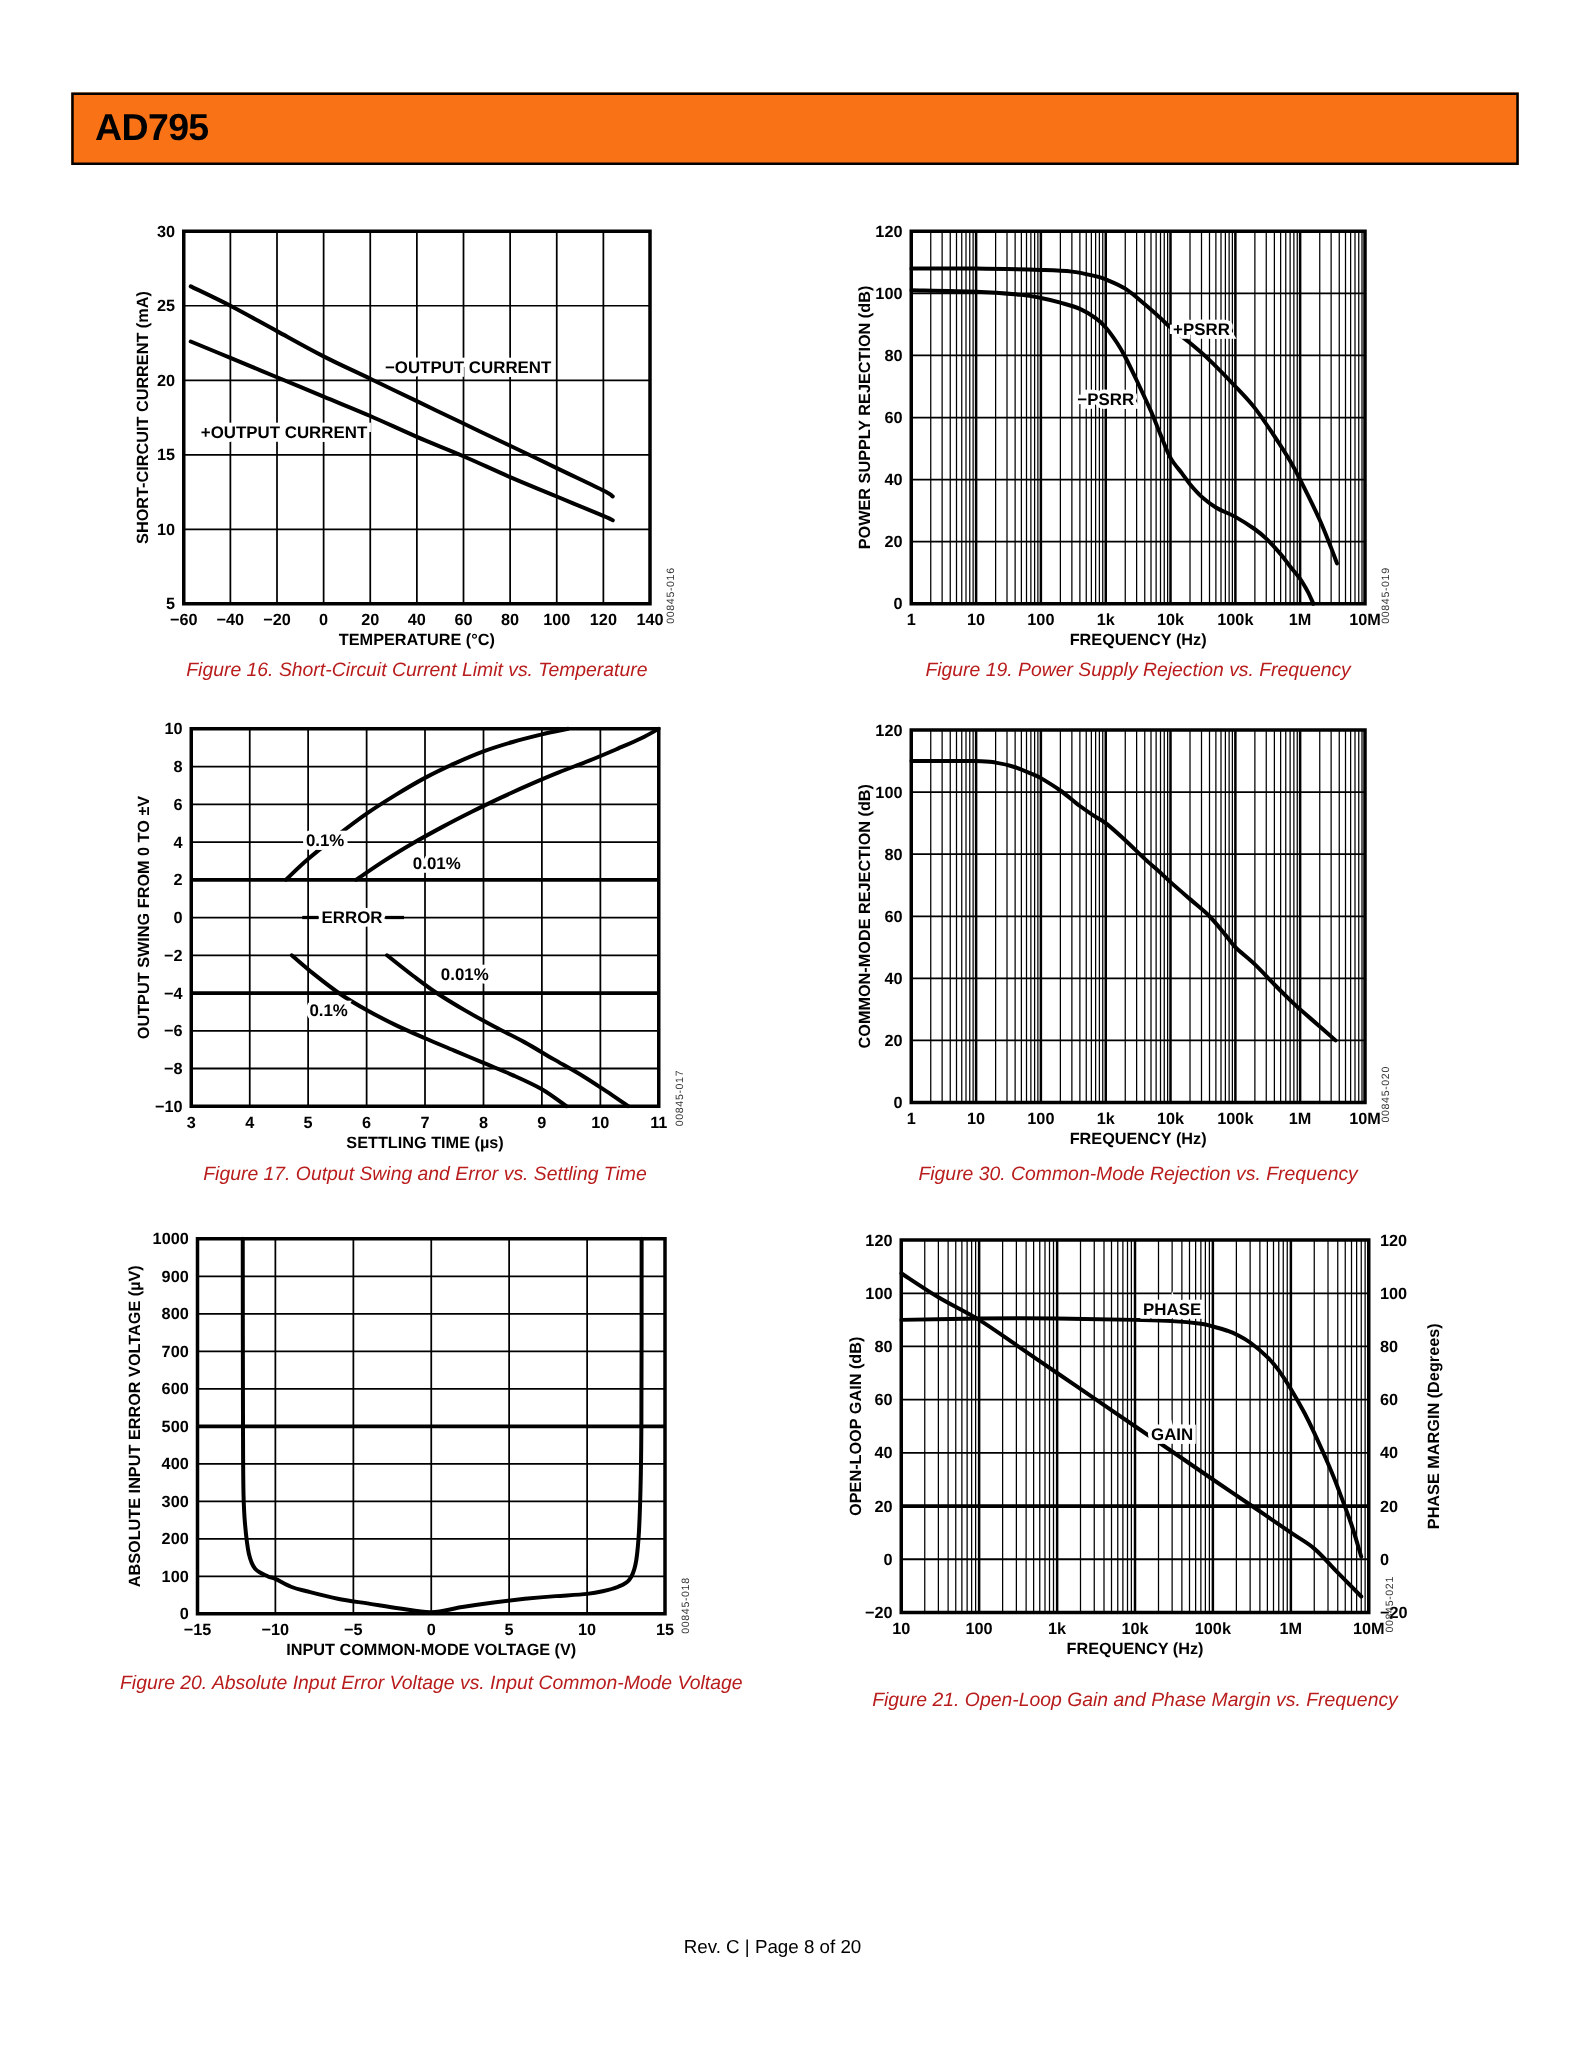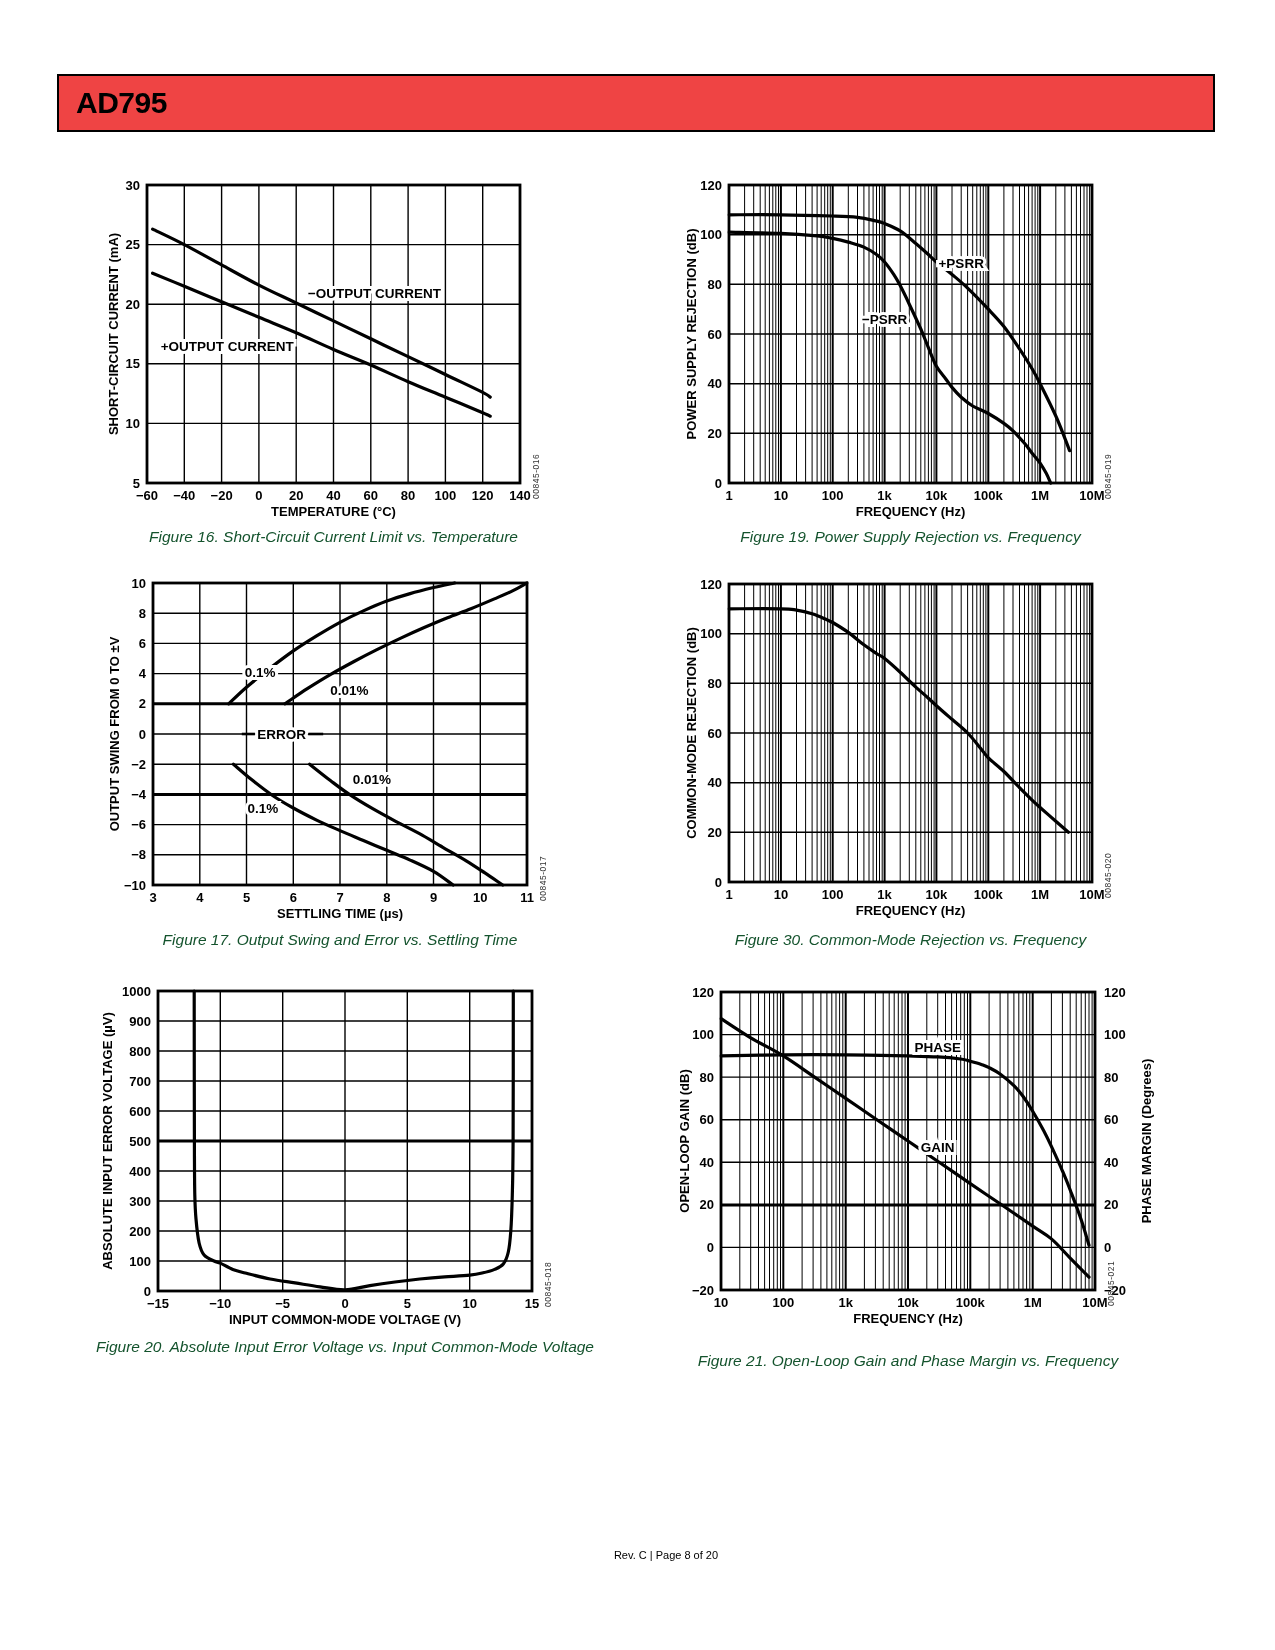--- a/index.html
+++ b/index.html
@@ -1,25 +1,25 @@
 <!DOCTYPE html>
 <html><head>
 <meta charset="utf-8">
 <style>
   html,body{margin:0;padding:0;background:#fff;}
   body{width:1275px;height:1650px;position:relative;font-family:"Liberation Sans",sans-serif;color:#000;}
-  #header-box{position:absolute;left:57px;top:74px;width:1158px;height:58px;border:2.5px solid #000;box-sizing:border-box;display:flex;align-items:center;background:#ef4444;}
+  #header-box{position:absolute;left:57px;top:74px;width:1158px;height:58px;border:2.5px solid #000;box-sizing:border-box;display:flex;align-items:center;background:#f97316;}
   #page-title{font-size:30px;font-weight:bold;letter-spacing:-0.5px;padding-left:17px;font-family:"Liberation Sans",sans-serif;}
   figure{position:absolute;margin:0;padding:0;}
   figure svg{position:absolute;left:0;top:0;overflow:visible;}
-  figcaption{position:absolute;transform:translate(-50%,-50%);font-style:italic;font-size:15.5px;white-space:nowrap;color:#14532d;}
+  figcaption{position:absolute;transform:translate(-50%,-50%);font-style:italic;font-size:15.5px;white-space:nowrap;color:#b91c1c;}
   .tick{font:bold 13px "Liberation Sans",sans-serif;fill:#000;}
   .plot-label{font:bold 13.5px "Liberation Sans",sans-serif;fill:#000;}
   .code{font:8.5px "Liberation Sans",sans-serif;fill:#333;letter-spacing:0.5px;}
-  #footer{position:absolute;top:1549px;left:618px;transform:translateX(-50%);font-size:11px;white-space:nowrap;margin-left:48px;}
+  #footer{position:absolute;top:1549px;left:618px;transform:translateX(-50%);font-size:15px;white-space:nowrap;}
 </style>
 </head>
 <body>
 
 <div id="header-box">
   <span id="page-title">AD795</span>
 </div>
 
 <figure id="figure-16" style="left: 95px; top: 170px; width: 460px; height: 385px;">
   <svg width="460" height="385" viewBox="0 0 460 385">

